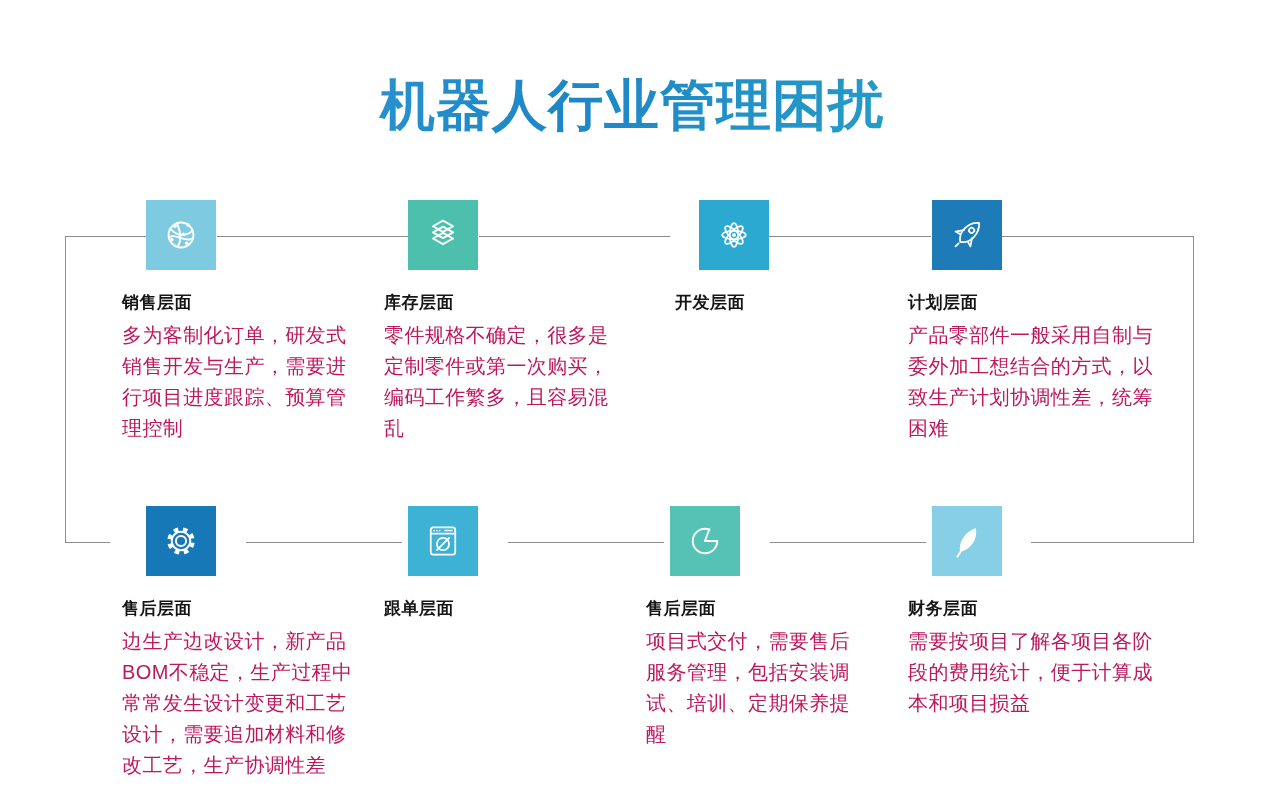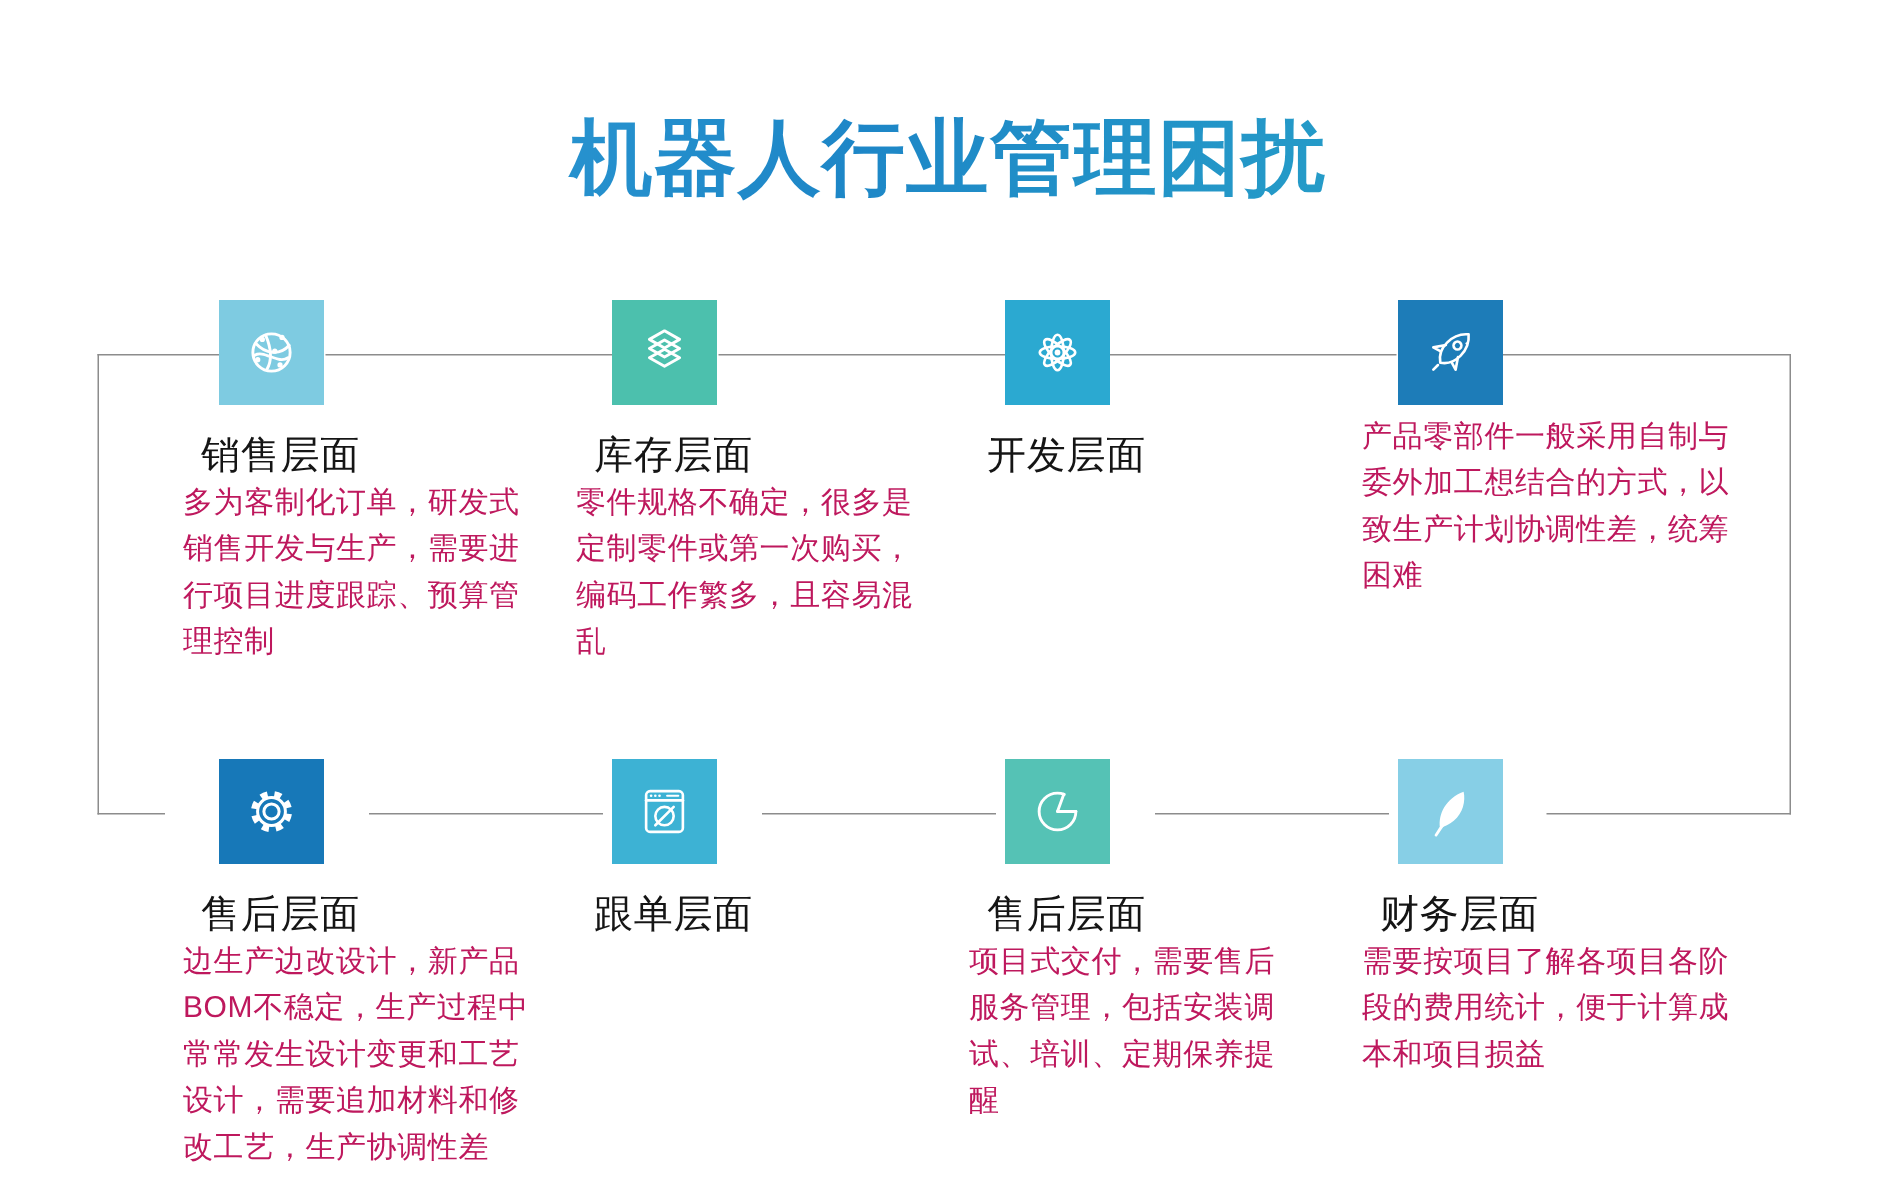--- a/index.html
+++ b/index.html
@@ -15,21 +15,21 @@
   }
   .hline,.vline{position:absolute;background:#8c8c8c;}
   .hline{height:1px;}
   .vline{width:1px;}
   .cell{position:absolute;width:270px;}
   .icon-box{
     width:70px;height:70px;margin-left:24px;
     display:flex;align-items:center;justify-content:center;
   }
   .cell-heading{
-    margin:22px 0 0 12px;font-size:26px;line-height:22px;font-weight:400;
+    margin:22px 0 0 0;font-size:17px;line-height:22px;font-weight:700;
     color:#151515;letter-spacing:0.5px;
   }
   .cell-body{
     margin:6px 0 0 0;font-size:20px;line-height:31px;color:#be185d;
     letter-spacing:0.4px;
   }
 </style>
 </head>
 <body>
 
@@ -75,21 +75,21 @@
     <svg viewBox="0 0 48 48" width="42" height="42" fill="none" stroke="#fff" stroke-width="2.2" stroke-linejoin="round">
       <path d="M24 7.5 L35.5 14 L24 20.5 L12.5 14 Z"></path>
       <path d="M24 14.5 L35.5 21 L24 27.5 L12.5 21 Z"></path>
       <path d="M24 21.5 L35.5 28 L24 34.5 L12.5 28 Z"></path>
     </svg>
   </div>
   <h3 class="cell-heading">库存层面</h3>
   <p class="cell-body" style="width:236px">零件规格不确定，很多是定制零件或第一次购买，编码工作繁多，且容易混乱</p>
 </div>
 
-<div class="cell" style="left:646px;top:200px">
+<div class="cell" style="left:675px;top:200px">
   <div class="icon-box" style="background-color: rgb(43, 169, 209);">
     <svg viewBox="0 0 48 48" width="42" height="42" fill="none" stroke="#fff" stroke-width="2">
       <ellipse cx="24" cy="24" rx="13.5" ry="4.8"></ellipse>
       <ellipse cx="24" cy="24" rx="13.5" ry="4.8" transform="rotate(45 24 24)"></ellipse>
       <ellipse cx="24" cy="24" rx="13.5" ry="4.8" transform="rotate(90 24 24)"></ellipse>
       <ellipse cx="24" cy="24" rx="13.5" ry="4.8" transform="rotate(135 24 24)"></ellipse>
       <circle cx="24" cy="24" r="2.2" fill="#fff" stroke="none"></circle>
     </svg>
   </div>
   <h3 class="cell-heading">开发层面</h3>
@@ -101,20 +101,21 @@
       <g transform="rotate(45 24 24)">
         <path d="M24 4.5 C28.8 8.5, 31.2 14.5, 31.2 20.5 C31.2 26.5, 29.2 31.5, 24 35 C18.8 31.5, 16.8 26.5, 16.8 20.5 C16.8 14.5, 19.2 8.5, 24 4.5 Z"></path>
         <circle cx="24" cy="16.5" r="3"></circle>
         <circle cx="27.8" cy="10.5" r="0.9" fill="#fff" stroke="none"></circle>
         <path d="M17.5 22.5 L12 30.5 L17.8 28.8"></path>
         <path d="M30.5 22.5 L36 30.5 L30.2 28.8"></path>
         <path d="M24 37.5 L24 42.5"></path>
       </g>
     </svg>
   </div>
+  <h3 class="cell-heading">计划层面</h3>
   <p class="cell-body" style="width:256px">产品零部件一般采用自制与委外加工想结合的方式，以致生产计划协调性差，统筹困难</p>
 </div>
 
 <div class="cell" style="left:122px;top:506px">
   <div class="icon-box" style="background-color: rgb(23, 120, 184);">
     <svg viewBox="0 0 48 48" width="42" height="42" fill="none" stroke="#fff">
       <circle cx="24" cy="24" r="13.2" stroke-width="5" stroke-dasharray="5.18 5.18" transform="rotate(8 24 24)"></circle>
       <circle cx="24" cy="24" r="10.6" stroke-width="2.3"></circle>
       <circle cx="24" cy="24" r="5.8" stroke-width="2.3"></circle>
     </svg>

